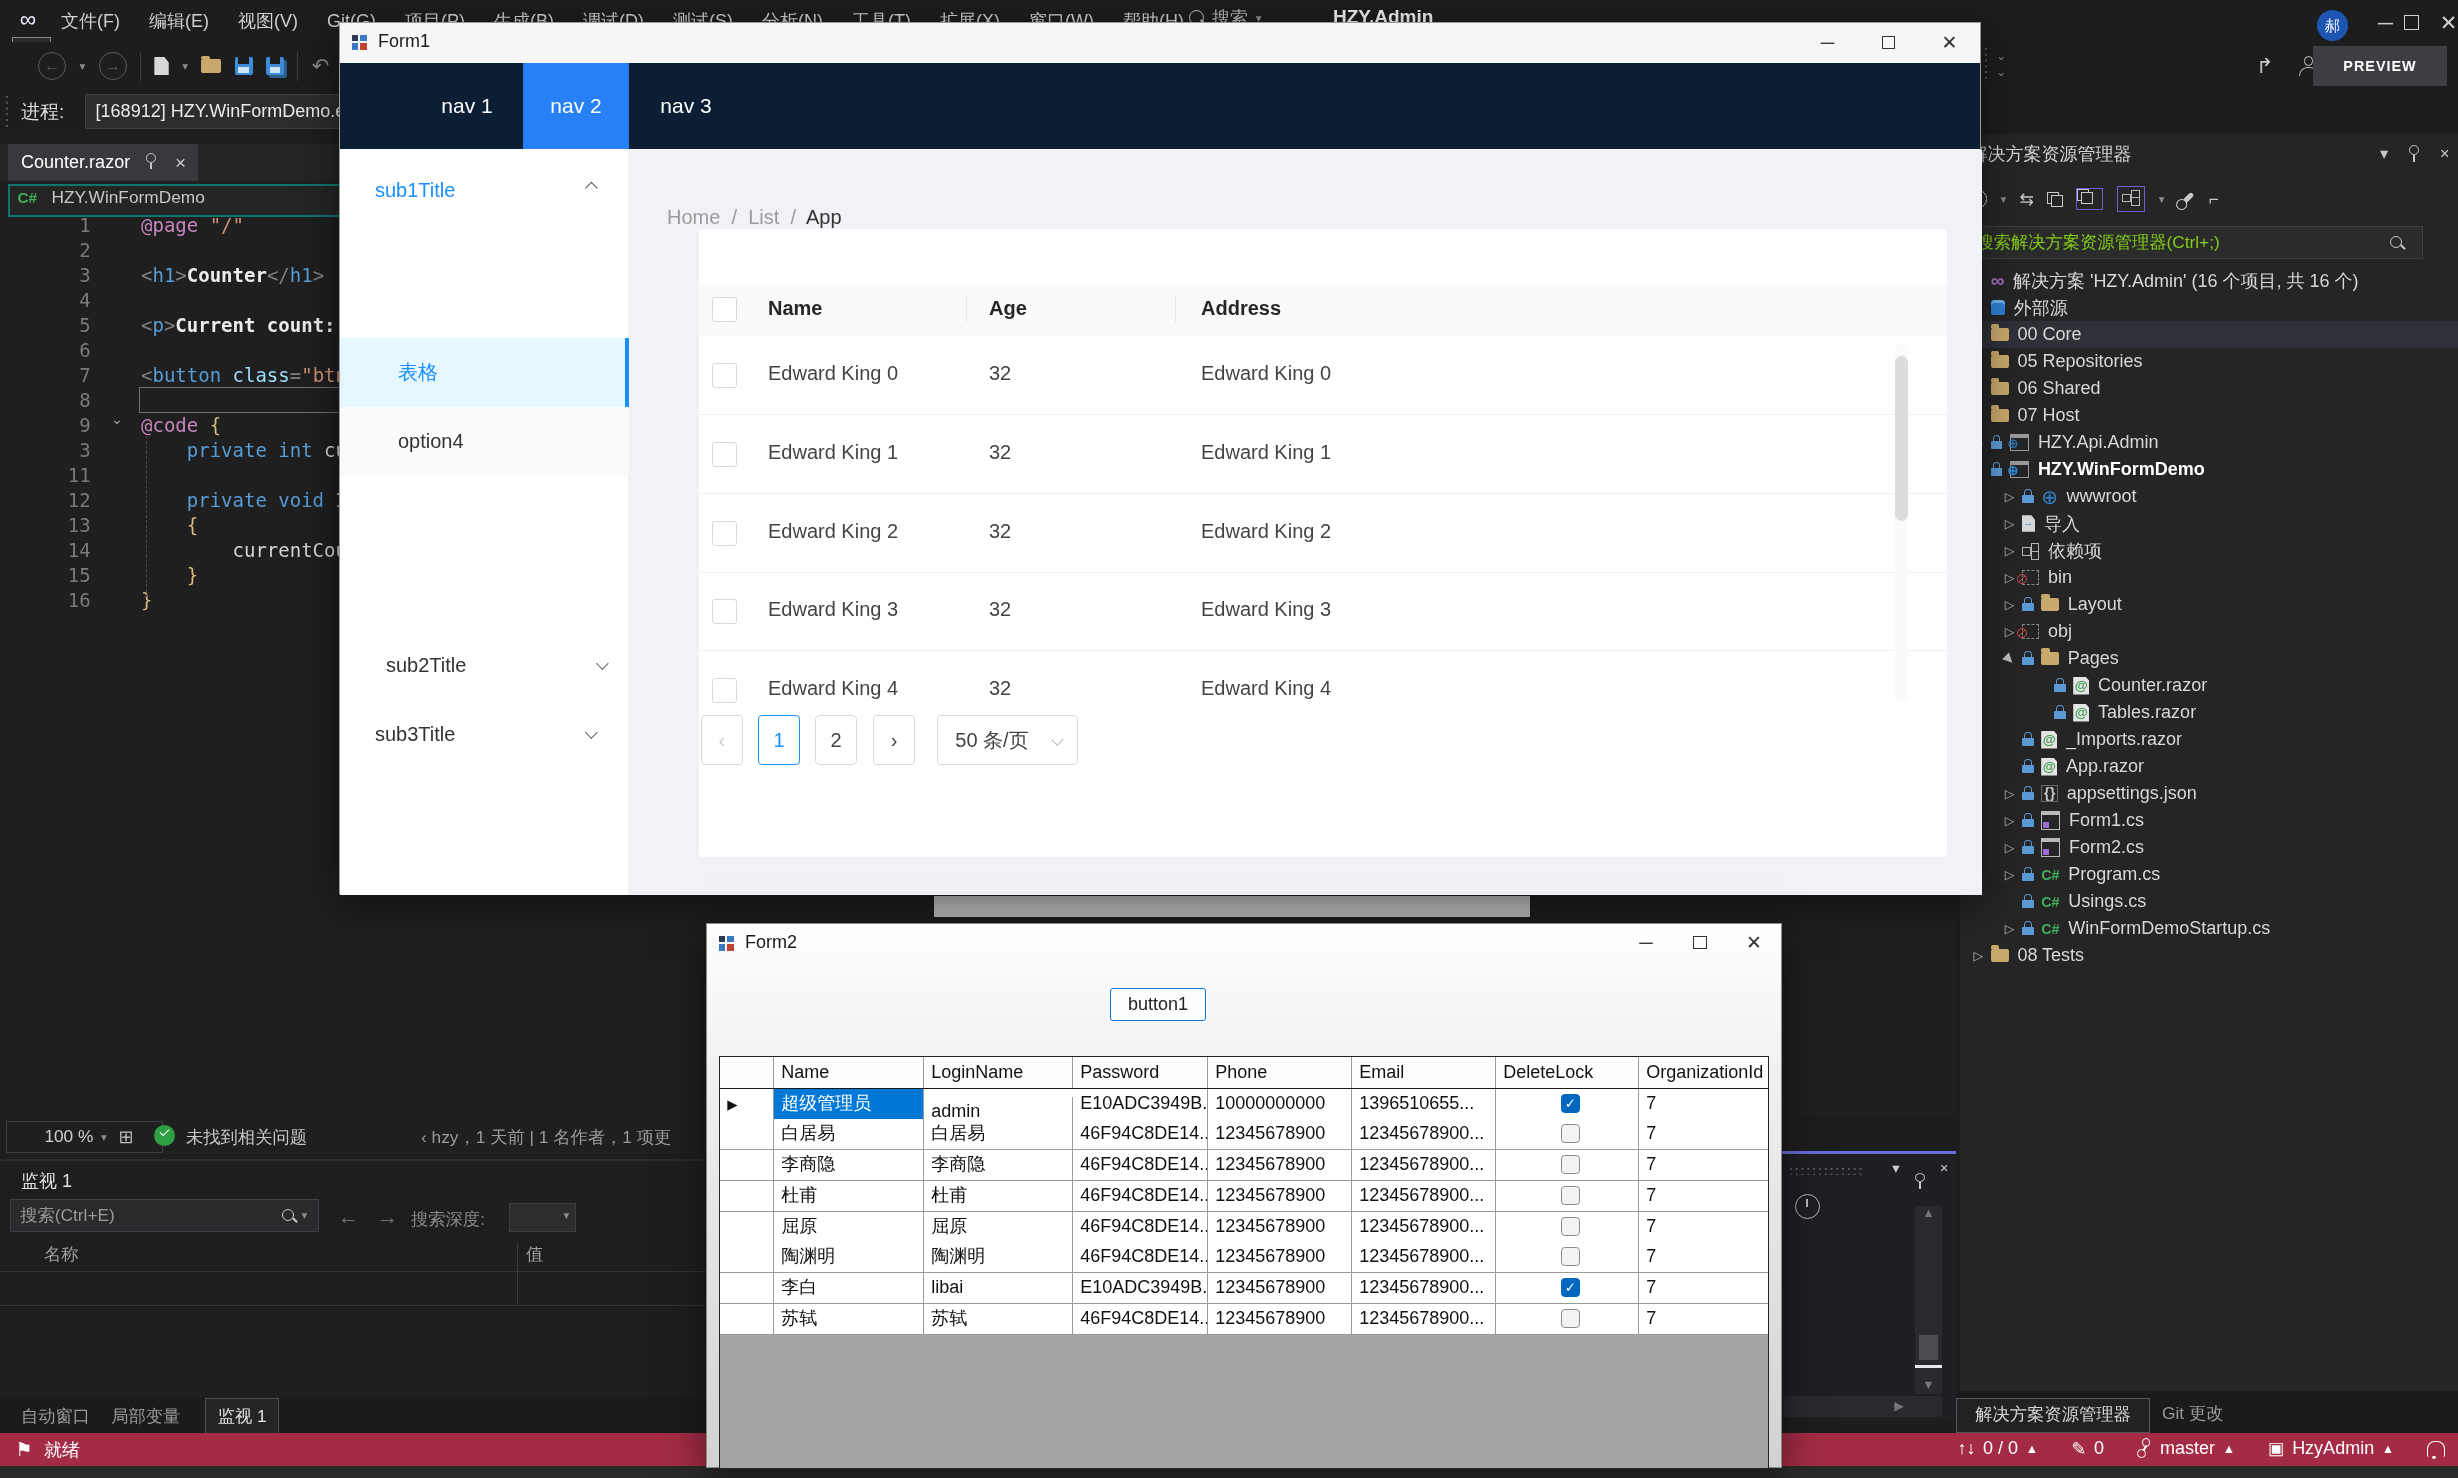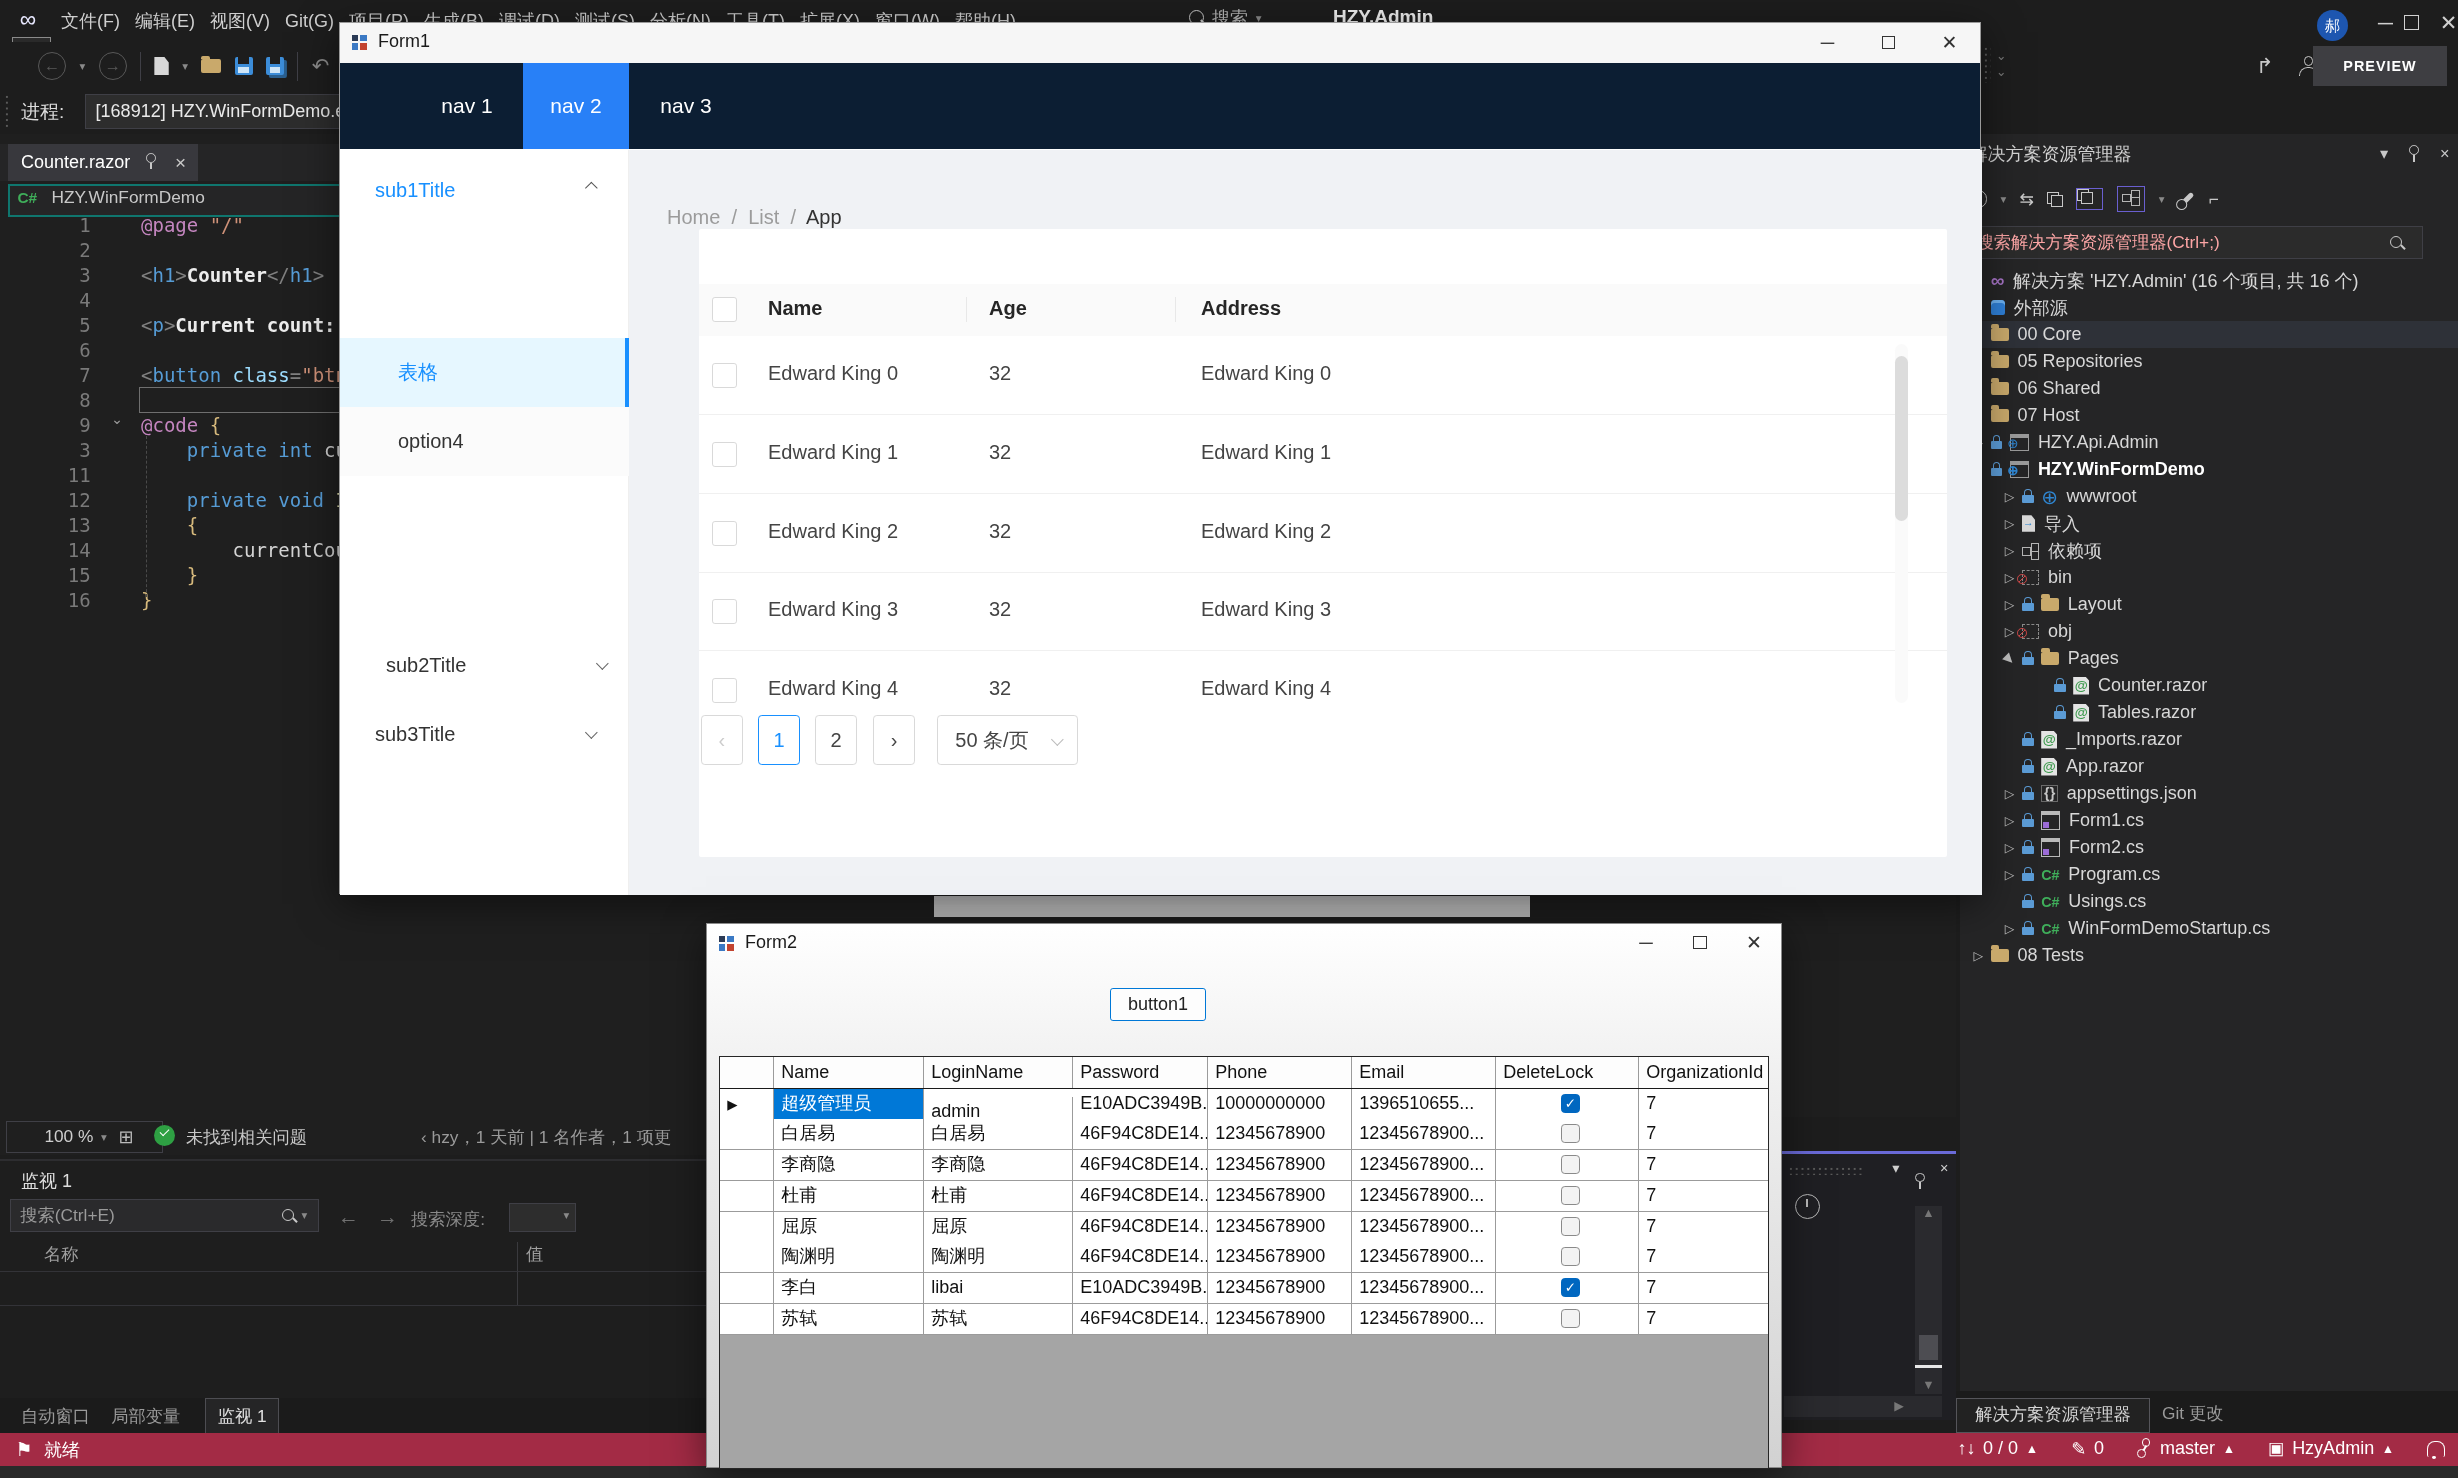--- a/index.html
+++ b/index.html
@@ -3,21 +3,21 @@
 <meta charset="utf-8">
 <style>
   html,body{margin:0;padding:0;background:#111;}
   .screen{position:relative;width:2458px;height:1479px;background:#1d1d1d;overflow:hidden;
     font-family:"Liberation Sans", sans-serif; -webkit-font-smoothing:antialiased;}
   .abs{position:absolute;}
   
   .menubar{left:0;top:0;width:2458px;height:42px;background:#1d1d1d;display:flex;align-items:center;}
   .vslogo{position:absolute;left:13.4px;top:4.8px;width:29px;height:29px;color:#e8e8ff;font-size:23px;line-height:29px;text-align:center;}
   .prebadge{position:absolute;left:11.5px;top:37px;width:37px;height:14.4px;border:1px solid #8a8a8a;color:#d8d8d8;font-size:9.6px;line-height:14.4px;text-align:center;letter-spacing:1px;background:#2a2a2a;}
-  .menus{position:absolute;left:61px;top:0;height:42px;display:flex;gap:15px;align-items:center;}
+  .menus{position:absolute;left:61px;top:0;height:42px;display:flex;gap:29px;align-items:center;}
   .menu-item{color:#cfcfcf;font-size:18px;white-space:nowrap;}
   .qsearch{position:absolute;left:1189px;top:5.8px;color:#b5b5b5;font-size:18px;display:flex;gap:7.7px;align-items:center;}
   .sln-title{position:absolute;left:1333px;top:5.8px;color:#efefef;font-size:19px;font-weight:bold;}
   .avatar{position:absolute;left:2317px;top:9.6px;width:31px;height:31px;border-radius:50%;background:#1d56b0;color:#fff;font-size:15.4px;text-align:center;line-height:31px;}
   .winbtn{color:#d0d0d0;font-size:21px;line-height:25px;text-align:center;width:33px;}
   .mainmin{left:2369px;top:9.6px;} .mainmax{left:2404px;top:9.6px;} .mainclose{left:2432px;top:9.6px;}
   .sqbox{display:inline-block;width:12.5px;height:12.5px;border:1.9px solid #d0d0d0;}
   .toolbar2{left:0;top:42px;width:2458px;height:46px;background:#1d1d1d;}
   .grip{background-image:radial-gradient(#5a5a5a 1.3px, transparent 1.5px);background-size:5.8px 5.8px;}
   .tb-grip{left:3.8px;top:48px;width:7.7px;height:35px;}
@@ -96,21 +96,21 @@
   .se-toolbar{position:absolute;left:0;top:44px;width:499px;height:42px;display:flex;align-items:center;gap:13.4px;padding-left:9.6px;box-sizing:border-box;color:#c8c8c8;}
   .se-ico{font-size:17.3px;color:#c8c8c8;}
   .pbox{border:1.9px solid #6a5fd0;padding:2.9px 4.8px;}
   .clockico{width:15.4px;height:15.4px;border:1.9px solid #c8c8c8;border-radius:50%;position:relative;}
   .clockico:after{content:"";position:absolute;left:5.8px;top:2.9px;width:1.9px;height:5.8px;background:#c8c8c8;}
   .sqs{position:relative;width:15.4px;height:13.4px;}
   .sqs i{position:absolute;width:9.6px;height:9.6px;border:1.9px solid #c8c8c8;}
   .sqs i:nth-child(1){left:0;top:0;} .sqs i:nth-child(2){left:3.8px;top:2.9px;background:#252526;}
   .wrench{width:17.3px;height:4.8px;background:#c8c8c8;border-radius:2.9px;transform:rotate(-45deg);position:relative;}
   .wrench:after{content:"";position:absolute;left:-3.8px;top:-2.9px;width:8.6px;height:8.6px;border:1.9px solid #c8c8c8;border-radius:50%;background:#252526;}
-  .se-search{position:absolute;left:5.8px;top:92px;width:457px;height:33px;background:#2b2b2b;border:1px solid #3f3f46;color:#fca5a5;font-size:17.3px;line-height:31px;padding-left:9.6px;box-sizing:border-box;white-space:nowrap;overflow:hidden;}
+  .se-search{position:absolute;left:5.8px;top:92px;width:457px;height:33px;background:#2b2b2b;border:1px solid #3f3f46;color:#84cc16;font-size:17.3px;line-height:31px;padding-left:9.6px;box-sizing:border-box;white-space:nowrap;overflow:hidden;}
   .se-tree{position:absolute;left:0;top:133px;width:499px;}
   .tree-row{position:relative;height:27px;display:flex;align-items:center;color:#d8d8d8;font-size:18px;white-space:nowrap;}
   .tree-row.hl{background:#2e3138;}
   .tree-row.bold{color:#ffffff;font-weight:bold;}
   .arr{width:25px;text-align:center;color:#bcbcbc;font-size:12.5px;flex:none;}
   .arr .exp{display:inline-block;transform:rotate(45deg);}
   .ico-lock{position:relative;width:11.5px;height:14.4px;margin-right:7.7px;flex:none;}
   .ico-lock:before{content:"";position:absolute;left:1.9px;top:0;width:5.8px;height:5.8px;border:1.9px solid #5b9bd5;border-bottom:none;border-radius:3.8px 3.8px 0 0;}
   .ico-lock:after{content:"";position:absolute;left:0;top:5.8px;width:11.5px;height:7.7px;background:#5b9bd5;border-radius:1px;}
   .t-ico{margin-right:8.6px;flex:none;display:inline-flex;align-items:center;justify-content:center;}

